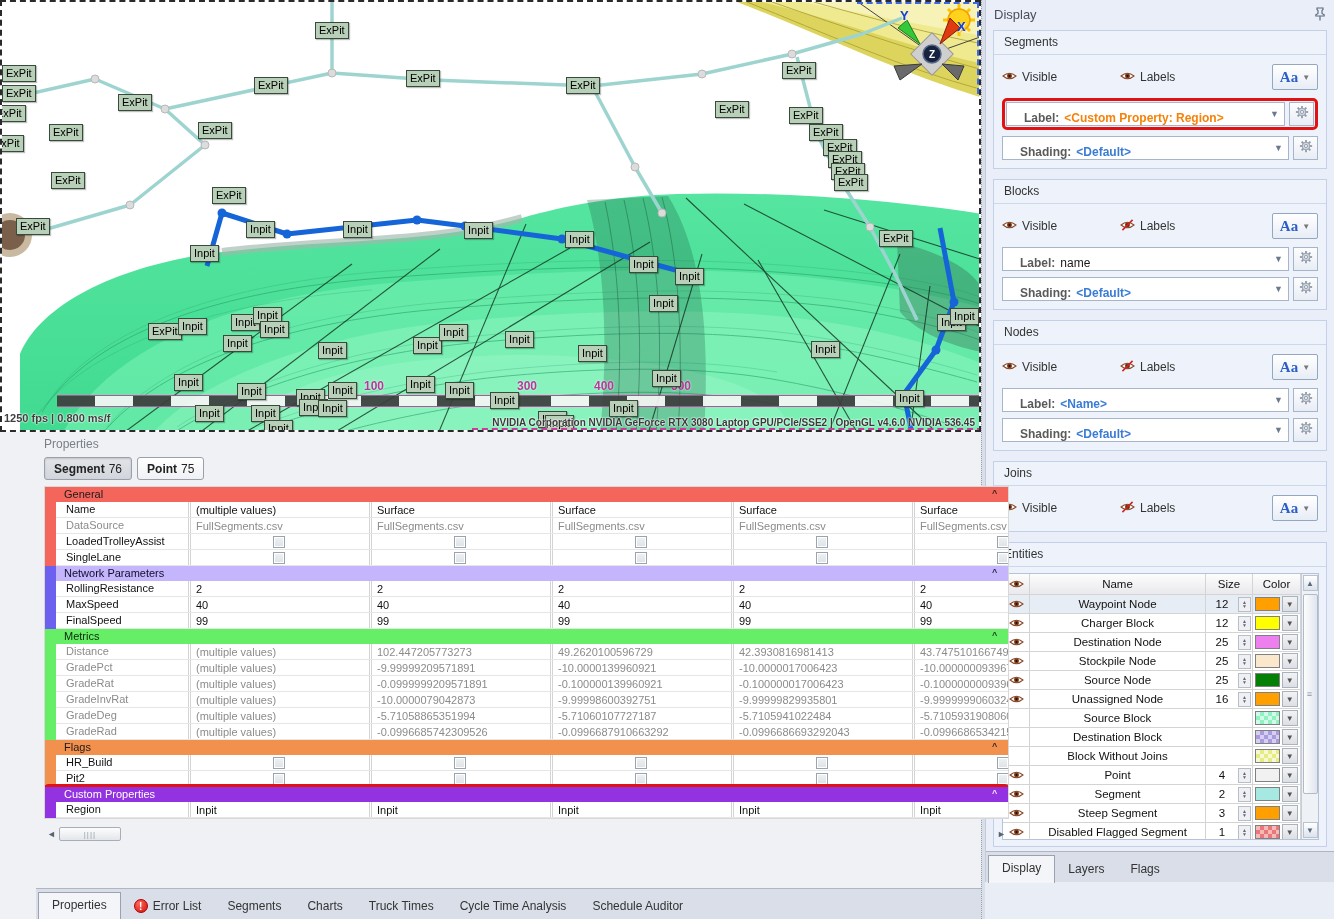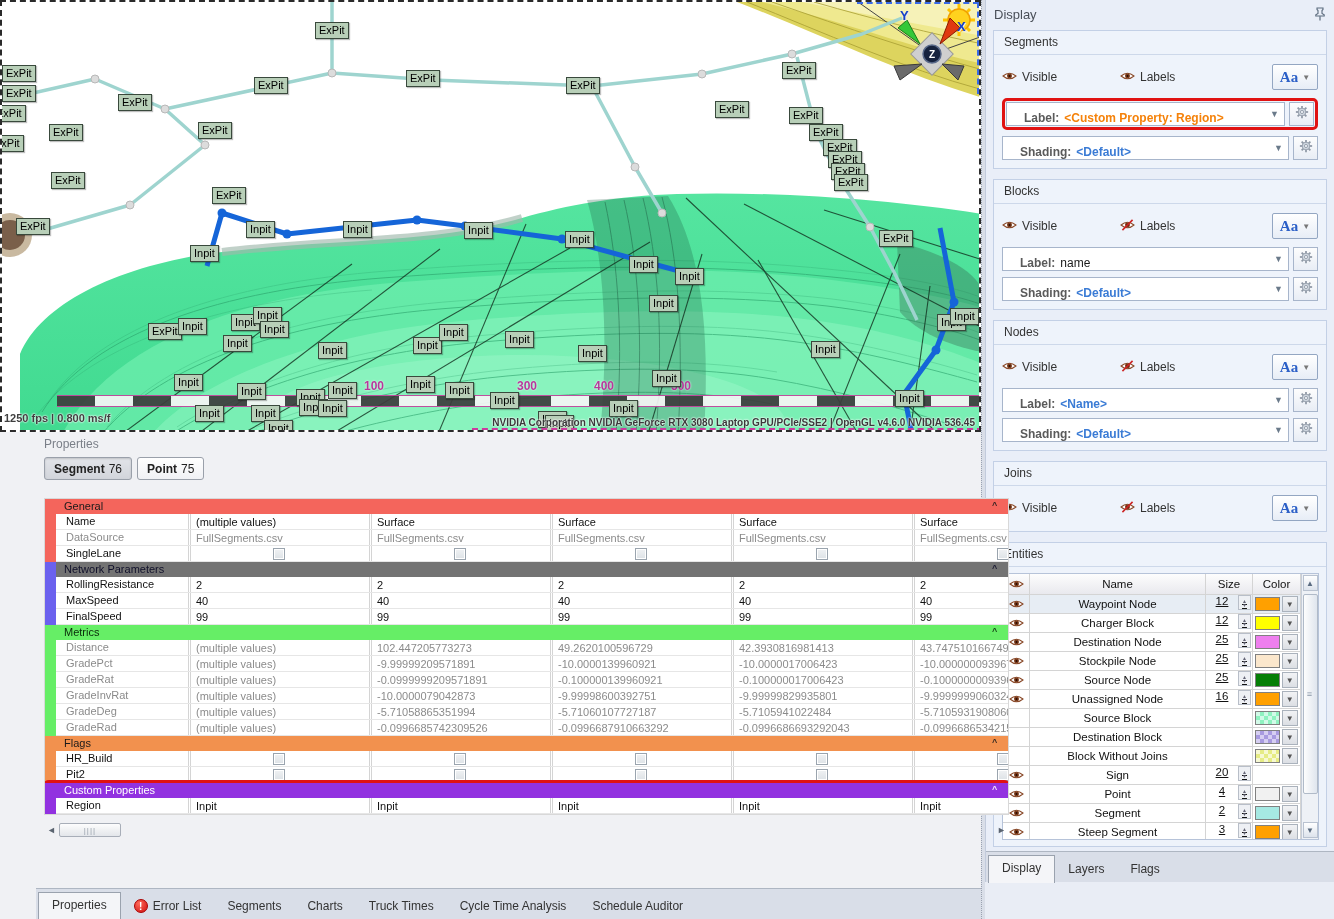--- a/index.html
+++ b/index.html
@@ -69,21 +69,21 @@
   #etable { position:absolute; left:0; top:0; right:17px; }
   .erow { display:flex; height:19px; border-bottom:1px solid #d4d4d4; align-items:stretch; background:#fff; }
   .erow.head { height:21px; background:linear-gradient(#fdfdfd,#e9e9ee); font-size:11px; color:#333; }
   .erow.sel { background:#e7edf4; }
   .ecell { border-right:1px solid #d4d4d4; display:flex; align-items:center; justify-content:center;
     font-size:11.5px; color:#111; overflow:hidden; white-space:nowrap; }
   .c-eye { width:27px; }
   .c-name { width:176px; }
   .c-size { width:47px; }
   .c-color { flex:1; gap:2px; padding:0 2px; }
-  .sizebox { display:flex; width:100%; height:100%;text-decoration:underline; }
+  .sizebox { display:flex; align-items:center; width:100%; height:100%; }
   .sizebox .num { flex:1; text-align:center; }
   .spin { width:13px; height:15px; border:1px solid #b8bec8; background:#eef0f4;
     display:flex; flex-direction:column; align-items:center; justify-content:center;
     font-size:5px; color:#667; line-height:4px; margin-right:1px; }
   .swatch { width:30px; height:14px; border:1px solid #808080; }
   .ddbtn { width:20px; height:16px; border:1px solid #aab2bc; background:linear-gradient(#f2f3f5,#dcdfe4);
     display:flex; align-items:center; justify-content:center; font-size:8px; color:#555; }
   #vscroll { position:absolute; right:0; top:0; bottom:0; width:17px; background:#eef1f6;
     border-left:1px solid #c6cdd8; display:flex; flex-direction:column; align-items:center; }
   .sc-btn { width:15px; height:16px; font-size:8px; color:#5a6b80; display:flex;
@@ -107,21 +107,21 @@
   
   #properties-panel { position:absolute; left:0; top:432px; width:981px; height:487px;
     background:#f0f1f4; display:flex; flex-direction:column;padding-left:36px; }
   #prop-title { padding:5px 0 2px 8px; color:#7a7f88; font-size:12px; }
   #selector-row { display:flex; gap:5px; padding:4px 0 6px 8px; }
   .sel-btn { height:23px; padding:0 9px; border:1px solid #9aa0aa; border-radius:3px;
     background:linear-gradient(#ffffff,#f0f1f4); font-size:12px; display:flex; align-items:center; gap:4px; color:#222; }
   .sel-btn b { font-weight:bold; }
   .sel-btn.active { background:linear-gradient(#e2e4e9,#d2d5db); box-shadow:inset 0 1px 2px rgba(0,0,0,.15); }
   #pgrid { position:relative; flex:0 0 auto; margin-left:8px; width:965px; overflow:hidden;
-    background:#fff; border:1px solid #d8d8d8;margin-top:12px; }
+    background:#fff; border:1px solid #d8d8d8; }
   .pg-section { display:flex; position:relative; }
   .pg-section.hl { box-shadow:0 0 0 3px #e01212; border-radius:4px; z-index:2; }
   .pg-stripe { width:11px; flex:0 0 11px; }
   .pg-main { flex:1; min-width:0; }
   .pg-head { height:15px; font-size:11px; padding:1px 0 0 8px; position:relative; }
   .pg-chevron { position:absolute; left:936px; top:1px; font-size:9px; font-weight:bold; opacity:.85; }
   .pg-row { display:flex; height:16px; border-bottom:1px solid #e6e6e6; background:#fff; font-size:11px; }
   .pg-name { width:132px; flex:0 0 132px; padding:1px 2px 0 10px; color:#111;
     overflow:hidden; white-space:nowrap; }
   .pg-cell { width:181px; flex:0 0 181px; border-left:3px double #d4d4d4; padding:1px 2px 0 5px;
@@ -802,38 +802,20 @@
             </div>
             <div class="erow">
               <div class="ecell c-eye">
                 <svg width="15" height="12" viewBox="0 0 16 13">
     <path d="M1 6.5 Q8 0.5 15 6.5 Q8 12.5 1 6.5 Z" fill="#fff" stroke="#8a4a2a" stroke-width="1.2"></path>
     <circle cx="8" cy="6.5" r="2.7" fill="#7a3a1a"></circle>
                   <circle cx="8" cy="6.5" r="1.1" fill="#240a00"></circle>
 
   </svg>
               </div>
-              <div class="ecell c-name">Sign</div>
-              <div class="ecell c-size">
-                <span class="sizebox">
-                  <span class="num">20</span>
-      <span class="spin">▲<br>▼</span>
-                </span>
-              </div>
-              <div class="ecell c-color"></div>
-            </div>
-            <div class="erow">
-              <div class="ecell c-eye">
-                <svg width="15" height="12" viewBox="0 0 16 13">
-    <path d="M1 6.5 Q8 0.5 15 6.5 Q8 12.5 1 6.5 Z" fill="#fff" stroke="#8a4a2a" stroke-width="1.2"></path>
-    <circle cx="8" cy="6.5" r="2.7" fill="#7a3a1a"></circle>
-                  <circle cx="8" cy="6.5" r="1.1" fill="#240a00"></circle>
-
-  </svg>
-              </div>
               <div class="ecell c-name">Point</div>
               <div class="ecell c-size">
                 <span class="sizebox">
                   <span class="num">4</span>
       <span class="spin">▲<br>▼</span>
                 </span>
               </div>
               <div class="ecell c-color">
                 <span class="swatch" style="background: rgb(241, 241, 241);"></span>
                 <span class="ddbtn">▼</span>
@@ -973,20 +955,38 @@
             </div>
             <div class="pg-row">
               <div class="pg-name gray">DataSource</div>
               <div class="pg-cell gray">FullSegments.csv</div>
               <div class="pg-cell gray">FullSegments.csv</div>
               <div class="pg-cell gray">FullSegments.csv</div>
               <div class="pg-cell gray">FullSegments.csv</div>
               <div class="pg-cell gray">FullSegments.csv</div>
             </div>
             <div class="pg-row">
+              <div class="pg-name">LoadedTrolleyAssist</div>
+              <div class="pg-cell center">
+                <span class="pg-check"></span>
+              </div>
+              <div class="pg-cell center">
+                <span class="pg-check"></span>
+              </div>
+              <div class="pg-cell center">
+                <span class="pg-check"></span>
+              </div>
+              <div class="pg-cell center">
+                <span class="pg-check"></span>
+              </div>
+              <div class="pg-cell center">
+                <span class="pg-check"></span>
+              </div>
+            </div>
+            <div class="pg-row">
               <div class="pg-name">SingleLane</div>
               <div class="pg-cell center">
                 <span class="pg-check"></span>
               </div>
               <div class="pg-cell center">
                 <span class="pg-check"></span>
               </div>
               <div class="pg-cell center">
                 <span class="pg-check"></span>
               </div>
@@ -995,21 +995,21 @@
               </div>
               <div class="pg-cell center">
                 <span class="pg-check"></span>
               </div>
             </div>
           </div>
         </div>
         <div class="pg-section">
           <div class="pg-stripe" style="background: rgb(107, 97, 238);"></div>
           <div class="pg-main">
-            <div class="pg-head" style="background: #737373; color: rgb(16, 16, 42);">Network Parameters<span class="pg-chevron" style="color: rgb(16, 16, 42);">^</span></div>
+            <div class="pg-head" style="background: #c4b5fd; color: rgb(16, 16, 42);">Network Parameters<span class="pg-chevron" style="color: rgb(16, 16, 42);">^</span></div>
             <div class="pg-row">
               <div class="pg-name">RollingResistance</div>
               <div class="pg-cell">2</div>
               <div class="pg-cell">2</div>
               <div class="pg-cell">2</div>
               <div class="pg-cell">2</div>
               <div class="pg-cell">2</div>
             </div>
             <div class="pg-row">
               <div class="pg-name">MaxSpeed</div>

